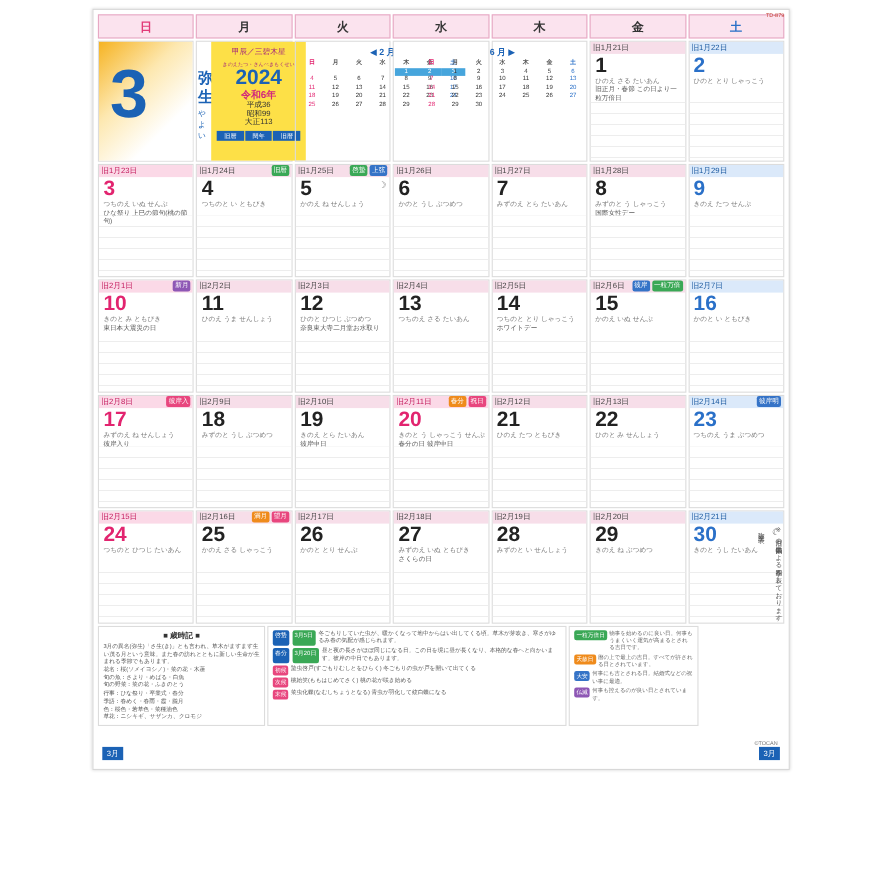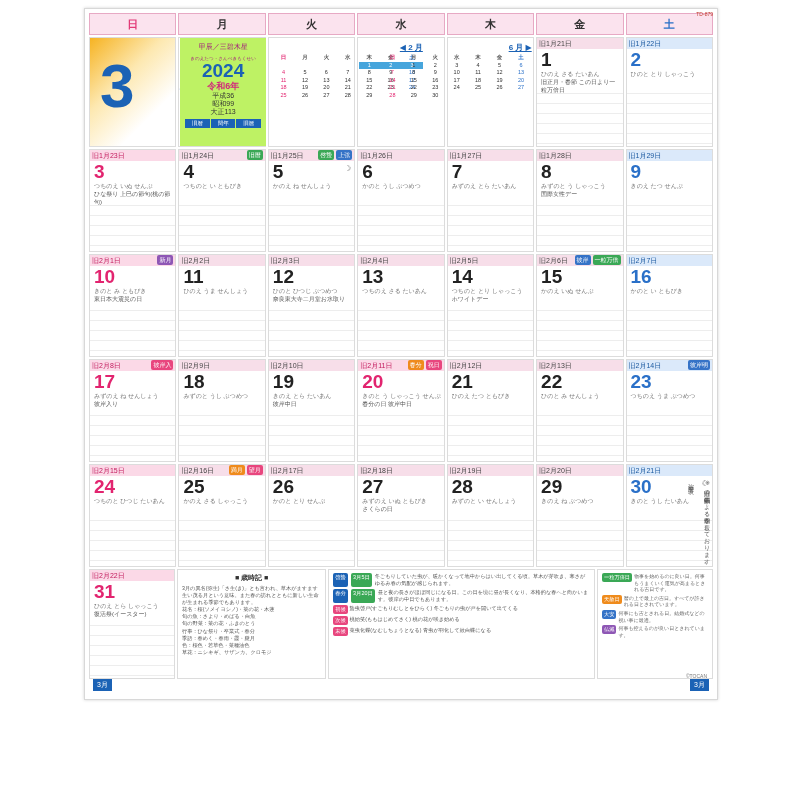--- a/index.html
+++ b/index.html
@@ -42,31 +42,31 @@
   .notes{font-size:6px;color:#555;padding:1px 3px 0 4px;line-height:7.5px;}
   .rules{position:absolute;left:0;right:0;bottom:2px;top:46px;background:
      repeating-linear-gradient(to bottom,transparent 0px,transparent 9px,#ededed 9px,#ededed 10px);}
   .moon{position:absolute;right:3px;top:14px;font-size:8px;color:#666;}
 
   
   .mtitle{position:absolute;left:0;top:0;width:100%;height:100%;background:linear-gradient(135deg,#f6b322 0%,#fde8b0 38%,#ffffff 72%);}
   .mnum{position:absolute;left:10px;top:18px;font-size:62px;font-weight:bold;color:#1b62b5;line-height:60px;}
   .mjp{position:absolute;left:90px;top:24px;color:#1b62b5;font-size:14px;font-weight:bold;}
   .mjp small{display:block;font-size:7px;color:#1b62b5;font-weight:normal;}
-  .yblock{position:absolute;left:1px;top:0;width:100%;height:100%;background:#bef264;}
+  .yblock{position:absolute;left:13px;top:0;width:100%;height:100%;background:#fde047;}
   .eto{font-size:7px;color:#a4267c;text-align:center;padding-top:4px;letter-spacing:0;}
   .yr{font-size:19px;font-weight:bold;color:#1b62b5;text-align:center;line-height:20px;}
   .era{font-size:9px;font-weight:bold;color:#d2267c;text-align:center;line-height:11px;}
   .era2{font-size:7px;color:#333;text-align:center;line-height:8px;}
   .kyureki{margin:3px auto 0;width:76px;display:flex;gap:1px;}
   .kyureki span{flex:1;font-size:5.5px;text-align:center;background:#1b62b5;color:#fff;padding:1px 0;}
 
   
   .mini{position:absolute;top:4px;font-size:5.5px;color:#333;width:86px;}
-  .mini .mh{text-align:right;font-weight:bold;font-size:8px;color:#1b62b5;text-decoration:underline;}
+  .mini .mh{text-align:center;font-weight:bold;font-size:8px;color:#1b62b5;}
   .mini table{border-collapse:collapse;width:100%;margin-top:1px;}
   .mini td{width:14.28%;text-align:center;font-size:5.5px;line-height:7.5px;padding:0;}
   .mini td.s{color:#e2246f;}
   .mini td.t{color:#2a70c8;}
   .mini .hd{color:#555;font-weight:bold;}
   .mini td.sel{background:#46a5dc;color:#fff;}
   .bp{border:1px solid #dcdcdc;box-sizing:border-box;padding:3px 4px;}
   .bp h4{margin:0 0 2px 0;font-size:7px;text-align:center;color:#333;}
   .bp p{margin:0;font-size:5.2px;line-height:7px;color:#555;}
   .bp .lst{font-size:5.2px;line-height:7.2px;color:#555;}
@@ -495,27 +495,20 @@
         <div class="cell">
           <div class="lunar sat">旧2月21日</div>
           <div class="dnum sat">30</div>
           <div class="rokuyo">きのと うし たいあん</div>
           <div class="moon">☾</div>
           <div class="rules"></div>
         </div>
       </div>
 
       <div class="week w6">
-        <div class="cell" style="flex:none;width:86px;">
-          <div class="lunar sun">旧2月22日</div>
-          <div class="dnum sun">31</div>
-          <div class="rokuyo">ひのえ とら しゃっこう</div>
-          <div class="notes">復活祭(イースター)</div>
-          <div class="rules"></div>
-        </div>
 
         <div class="bp kisai" style="margin-right:2px;">
           <h4>■ 歳時記 ■</h4>
           <p>3月の異名(弥生)「さ生(き)」とも言われ、草木がますます生い茂る月という意味。また春の訪れとともに新しい生命が生まれる季節でもあります。</p>
           <div class="lst">花名：桜(ソメイヨシノ)・菜の花・木蓮</div>
           <div class="lst">旬の魚：さより・めばる・白魚</div>
           <div class="lst">旬の野菜：菜の花・ふきのとう</div>
           <div class="lst">行事：ひな祭り・卒業式・春分</div>
           <div class="lst">季語：春めく・春雨・霞・朧月</div>
           <div class="lst">色：桜色・若草色・菜種油色</div>

